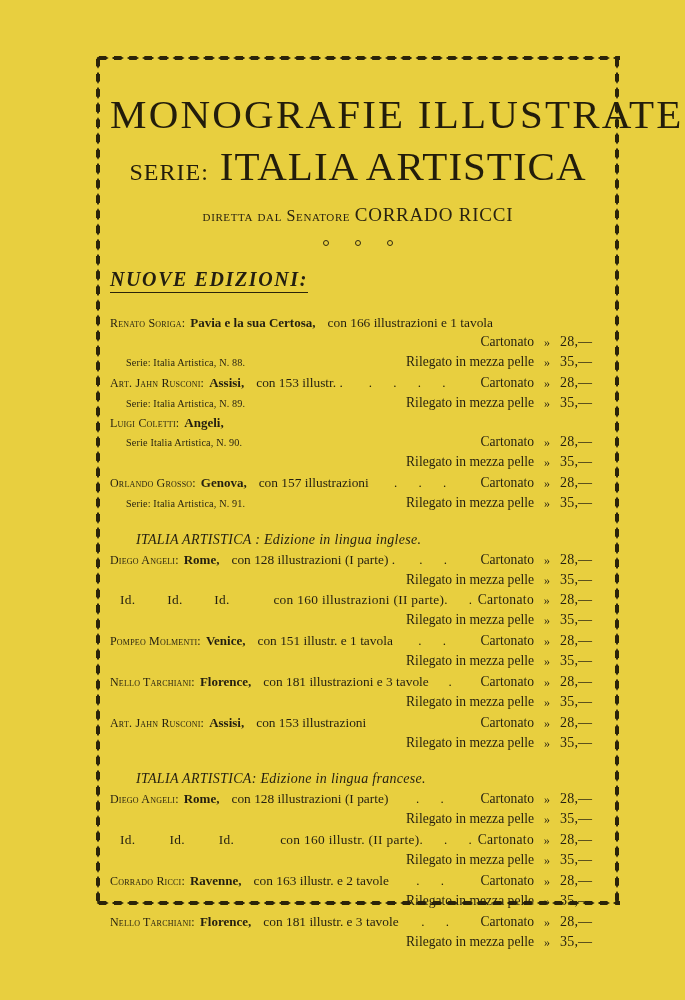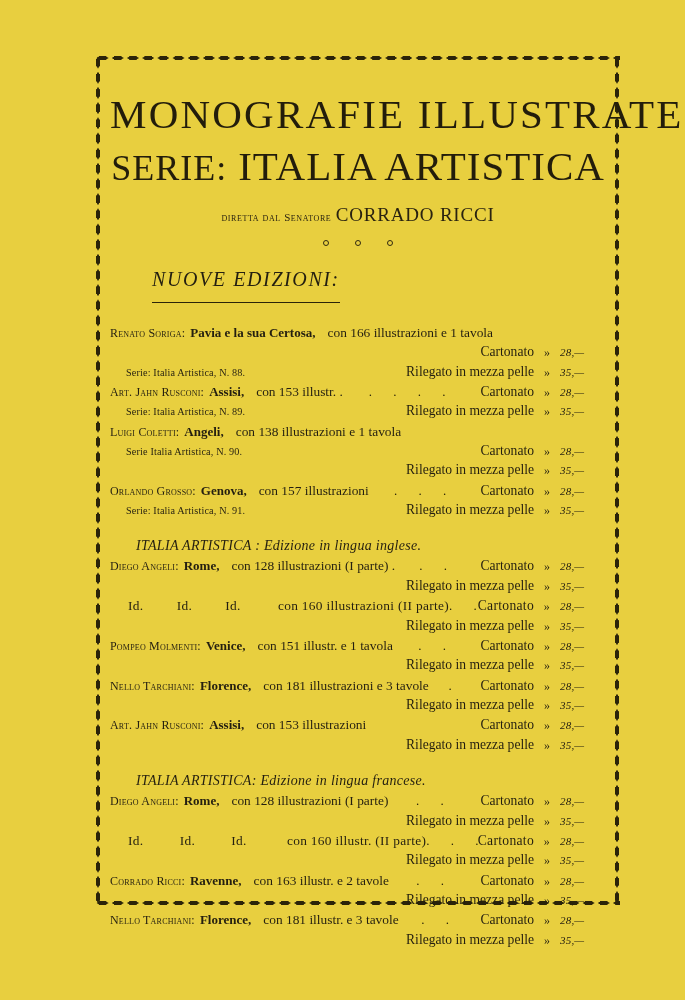--- a/index.html
+++ b/index.html
@@ -84,34 +84,34 @@
     font-family: "Liberation Serif", "DejaVu Serif", serif;
     font-size: 40px;
     line-height: 1.18;
     letter-spacing: 1.2px;
     color: #231d0b;
     white-space: nowrap;
   }
   .title-line-1 { margin-top: 20px; letter-spacing: 2.2px; }
   .title-line-2 { margin-top: 4px; letter-spacing: 1.0px; }
   .title-serie {
-    font-size: 36px;
+    font-size: 24px;
   }
   .title-big {
     font-size: 41px;
   }
   .subtitle {
     margin-top: 13px;
     font-size: 15.5px;
     letter-spacing: 0.6px;
     color: #2a2310;
   }
   .subtitle .sc {
     font-variant: small-caps;
-    font-size: 11px;
+    font-size: 16px;
   }
   .subtitle .name {
     font-size: 19px;
     letter-spacing: 0.8px;
   }
   .ornament {
     margin-top: 14px;
     display: flex;
     justify-content: center;
     gap: 26px;
@@ -120,28 +120,27 @@
     width: 6px;
     height: 6px;
     border: 1.4px solid #332b10;
     border-radius: 50%;
     box-sizing: border-box;
   }
 
   
   .nuove {
     margin-top: 22px;
-    margin-left: 42px;
     font-style: italic;
-    font-weight: 400;
+    font-weight: 700;
     font-size: 20px;
     letter-spacing: 1.6px;
     display: inline-block;
     border-bottom: 1.6px solid #2b2409;
-    padding-bottom: 11px;
+    padding-bottom: 1px;
   }
 
   
   .listing {
     margin-top: 20px;
     font-size: 13.2px;
   }
   .entry { margin-top: 1px; }
 
   .row {
@@ -183,23 +182,22 @@
     text-align: center;
   }
   .ditto {
     flex: 0 0 26px;
     text-align: center;
     font-size: 12px;
   }
   .price {
     flex: 0 0 46px;
     text-align: left;
-    font-size: 11px;
+    font-size: 14px;
     letter-spacing: 0.2px;
-    font-style: italic;
   }
 
   
   .serie-note {
     font-size: 10.2px;
     padding-left: 16px;
     letter-spacing: 0.15px;
     flex: 0 0 auto;
   }
 
@@ -213,21 +211,20 @@
     letter-spacing: 0.3px;
   }
 
   .idrow {
     padding-left: 10px;
     letter-spacing: 0.3px;
   }
   .idrow .idcell {
     display: inline-block;
     width: 52px;
-    margin-left: 8px;
   }
 </style>
 </head>
 <body>
 
 <div class="paper-texture"></div>
 
 <div class="page-inner">
 
   <div class="frame">
@@ -298,21 +295,20 @@
           <span class="binding">Rilegato in mezza pelle</span>
           <span class="ditto">»</span>
           <span class="price">35,—</span>
         </div>
       </div>
 
       <div class="entry">
         <div class="row row-main">
           <span class="author">Luigi Coletti:</span>
           <span class="work" style="padding-left:5px">Angeli,</span>
-          <span class="plain desc">con 138 illustrazioni e 1 tavola</span>
           <span class="spacer"></span>
         </div>
         <div class="row">
           <span class="serie-note">Serie Italia Artistica, N. 90.</span>
           <span class="spacer"></span>
           <span class="binding">Cartonato</span>
           <span class="ditto">»</span>
           <span class="price">28,—</span>
         </div>
         <div class="row">

